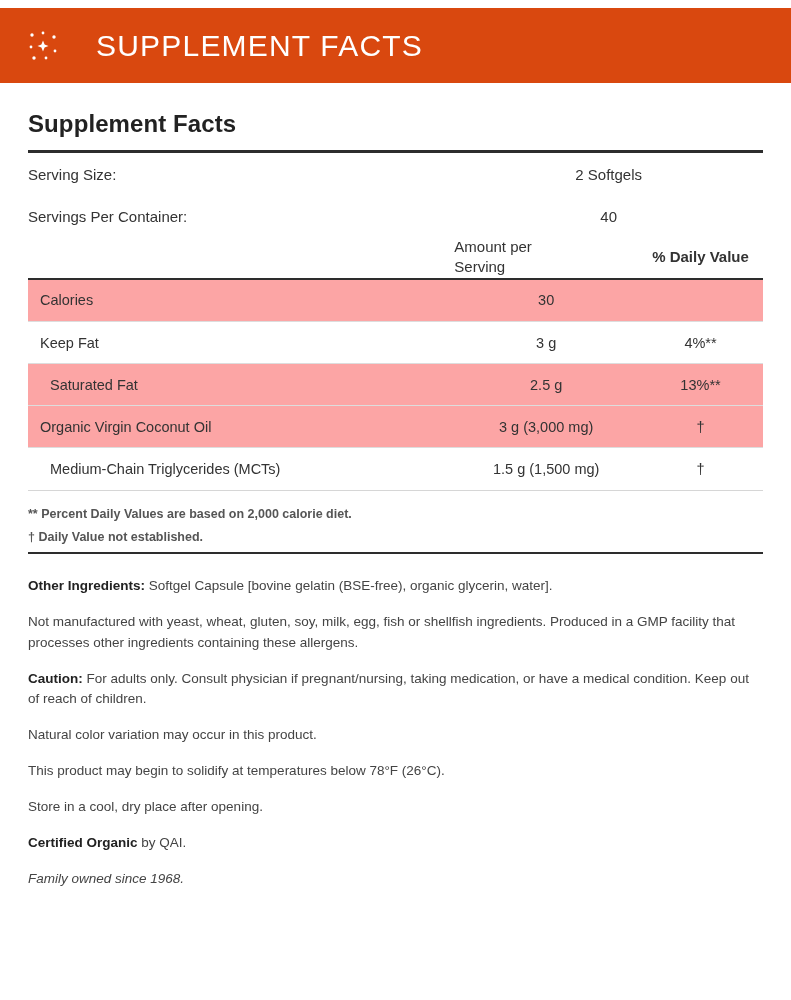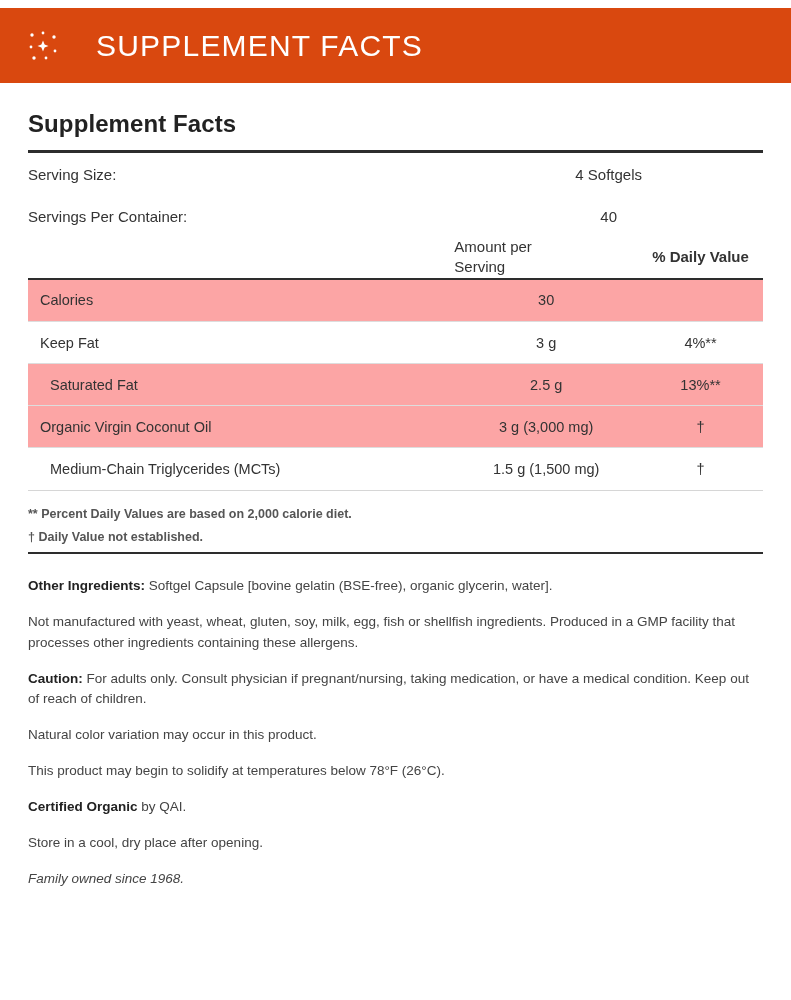--- a/index.html
+++ b/index.html
@@ -167,21 +167,21 @@
   <div class="body">
 
     <div class="panel-title">Supplement Facts</div>
 
     <div class="rule-thick"></div>
 
     <table class="facts">
       <tbody>
         <tr class="serving-row">
           <td class="col-name">Serving Size:</td>
-          <td class="val">4 Softgels</td>
+          <td class="val">2 Softgels</td>
         </tr>
         <tr class="serving-row">
           <td class="col-name">Servings Per Container:</td>
           <td class="val">40</td>
         </tr>
       </tbody>
     </table>
 
     <table class="facts">
       <tbody>
@@ -248,24 +248,24 @@
 
       <p class="note">
         <b>Caution:</b>
         <span>For adults only. Consult physician if pregnant/nursing, taking medication, or have a medical condition. Keep out of reach of children.</span>
       </p>
 
       <p class="note">Natural color variation may occur in this product.</p>
 
       <p class="note">This product may begin to solidify at temperatures below 78°F (26°C).</p>
 
+      <p class="note">Store in a cool, dry place after opening.</p>
+
       <p class="note">
         <b>Certified Organic</b>
         <span>by QAI.</span>
       </p>
 
-      <p class="note">Store in a cool, dry place after opening.</p>
-
       <p class="note italic">Family owned since 1968.</p>
 
     </div>
   </div>
 </div>
 
 </body></html>

